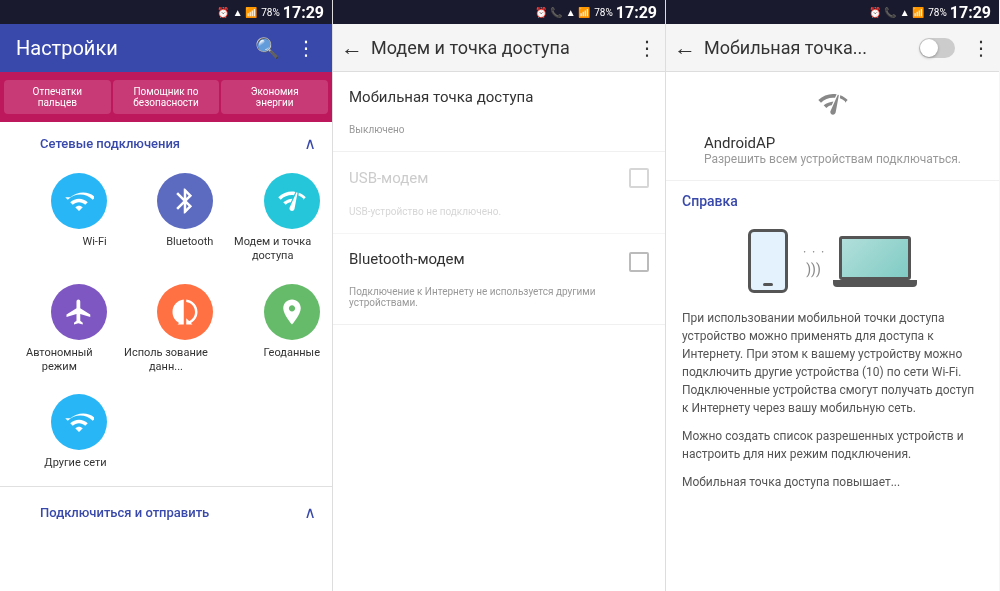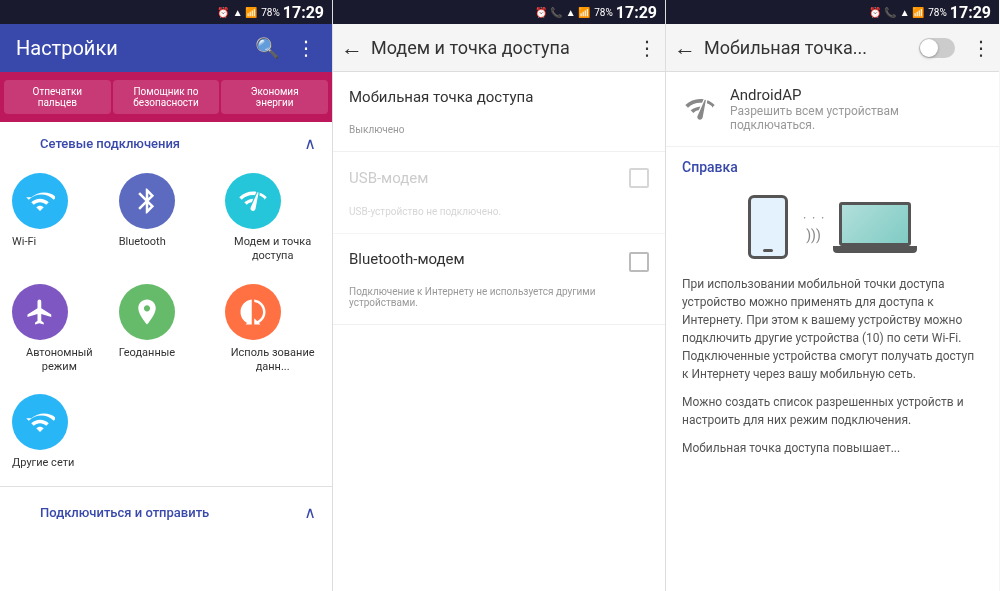--- a/index.html
+++ b/index.html
@@ -91,21 +91,21 @@
 
     .icons-grid {
       display: grid;
       grid-template-columns: repeat(3, 1fr);
       padding: 4px 8px;
       gap: 4px;
     }
     .grid-item {
       display: flex;
       flex-direction: column;
-      align-items: flex-start;
+      align-items: flex-end;
       padding: 8px 4px;
       cursor: pointer;
     }
     .grid-icon {
       width: 56px;
       height: 56px;
       border-radius: 50%;
       display: flex;
       align-items: center;
       justify-content: center;
@@ -317,35 +317,35 @@
       <div class="grid-item">
         <div class="grid-icon" style="background:#7e57c2;">
           <svg viewBox="0 0 24 24">
               <path d="M21 16v-2l-8-5V3.5c0-.83-.67-1.5-1.5-1.5S10 2.67 10 3.5V9l-8 5v2l8-2.5V19l-2 1.5V22l3.5-1 3.5 1v-1.5L13 19v-5.5l8 2.5z"></path>
             </svg>
         </div>
         <span class="grid-label">Автономный режим</span>
       </div>
 
       <div class="grid-item">
+        <div class="grid-icon" style="background:#ff7043;">
+          <svg viewBox="0 0 24 24">
+              <path d="M13 2.05v2.02c3.95.49 7 3.85 7 7.93 0 3.21-1.81 6-4.72 7.28L13 17v5h5l-1.22-1.22C19.91 19.07 22 15.76 22 12c0-5.18-3.95-9.45-9-9.95zM11 2.05C5.95 2.55 2 6.82 2 12c0 3.76 2.09 7.07 5.22 8.78L6 22h5V2.05z"></path>
+            </svg>
+        </div>
+        <span class="grid-label">Исполь зование данн...</span>
+      </div>
+
+      <div class="grid-item">
         <div class="grid-icon" style="background:#66bb6a;">
           <svg viewBox="0 0 24 24">
               <path d="M12 2C8.13 2 5 5.13 5 9c0 5.25 7 13 7 13s7-7.75 7-13c0-3.87-3.13-7-7-7zm0 9.5c-1.38 0-2.5-1.12-2.5-2.5s1.12-2.5 2.5-2.5 2.5 1.12 2.5 2.5-1.12 2.5-2.5 2.5z"></path>
             </svg>
         </div>
         <span class="grid-label">Геоданные</span>
-      </div>
-
-      <div class="grid-item">
-        <div class="grid-icon" style="background:#ff7043;">
-          <svg viewBox="0 0 24 24">
-              <path d="M13 2.05v2.02c3.95.49 7 3.85 7 7.93 0 3.21-1.81 6-4.72 7.28L13 17v5h5l-1.22-1.22C19.91 19.07 22 15.76 22 12c0-5.18-3.95-9.45-9-9.95zM11 2.05C5.95 2.55 2 6.82 2 12c0 3.76 2.09 7.07 5.22 8.78L6 22h5V2.05z"></path>
-            </svg>
-        </div>
-        <span class="grid-label">Исполь зование данн...</span>
       </div>
     </div>
 
     <div class="icons-grid" style="grid-template-columns: repeat(3,1fr); padding-top:0;">
       <div class="grid-item">
         <div class="grid-icon" style="background:#29b6f6;">
           <svg viewBox="0 0 24 24">
               <path d="M1 9l2 2c5.52-5.52 14.48-5.52 20 0l2-2C19.93 3.93 11.07 3.93 5 9zm8 8l3 3 3-3c-1.65-1.66-4.35-1.66-6 0zm-4-4l2 2c2.76-2.76 7.24-2.76 10 0l2-2C15.14 9.14 8.87 9.14 5 13z"></path>
             </svg>
         </div>
@@ -424,21 +424,21 @@
 
   <div class="top-bar">
     <span class="back-icon" style="color:#333;font-size:22px;cursor:pointer;">←</span>
     <span class="title">Мобильная точка...</span>
     <div class="toggle"></div>
     <span class="menu-icon">⋮</span>
   </div>
 
   <div class="panel-content">
 
-    <div class="ap-item" style="cursor:pointer;">
+    <div class="ap-item" style="cursor:pointer;flex-direction:column;">
       <div class="ap-icon">
         <svg width="32" height="32" viewBox="0 0 24 24" fill="#888">
           <path d="M15.9 5c-.17 0-.32.09-.41.23l-.07.15-5.18 11.65c-.16.29-.26.61-.26.96 0 1.11.9 2.01 2.01 2.01.96 0 1.77-.68 1.98-1.58l.01-.03L16.4 5.5c0-.28-.22-.5-.5-.5zM1 9l2 2c2.88-2.88 6.79-4.08 10.53-3.62l1.19-2.68C9.89 3.84 4.74 5.27 1 9zm20 2l2-2c-1.64-1.65-3.56-2.87-5.57-3.57l-.28 2.23c1.37.5 2.67 1.28 3.85 2.34zM5 13l2 2c1.13-1.13 2.56-1.79 4.03-2l1.28-2.88C9.83 10.29 7.14 11.3 5 13z"></path>
         </svg>
       </div>
       <div class="ap-text">
         <div class="ap-name">AndroidAP</div>
         <div class="ap-sub">Разрешить всем устройствам подключаться.</div>
       </div>
     </div>

